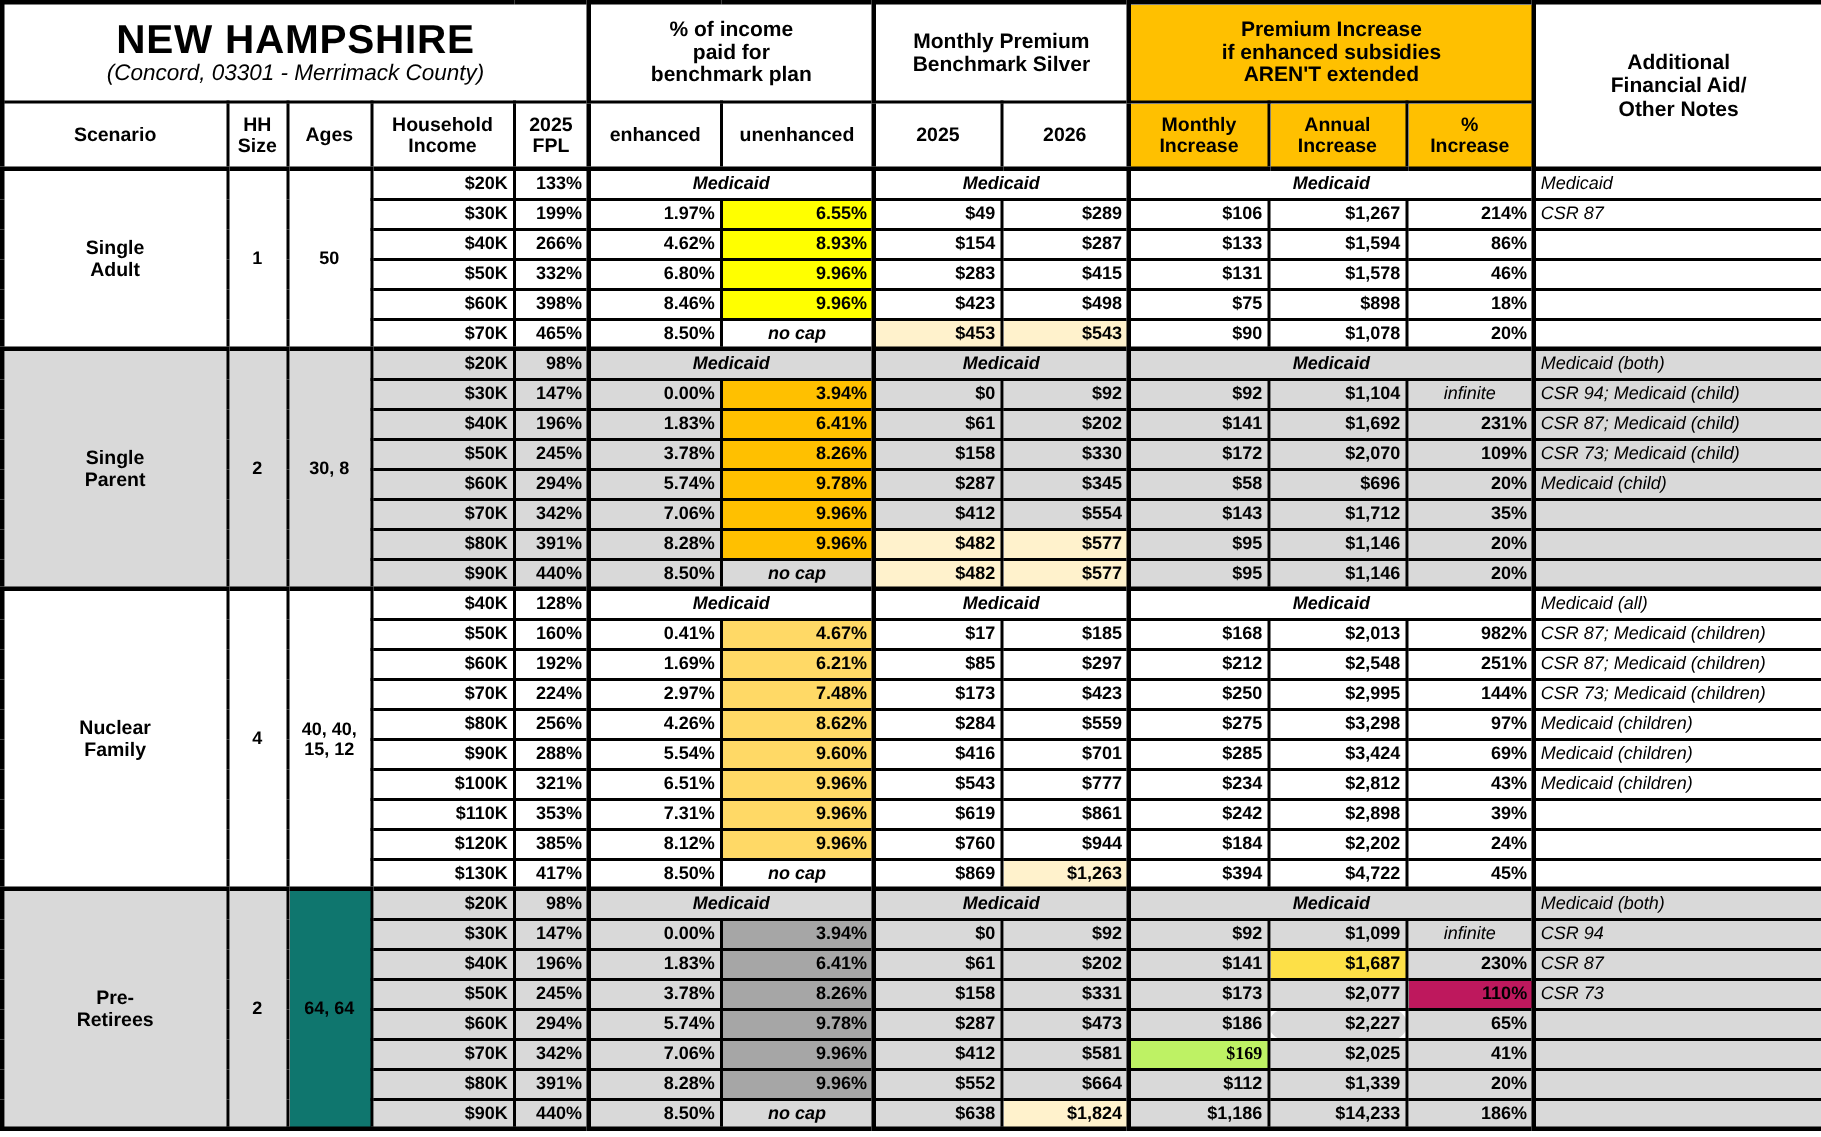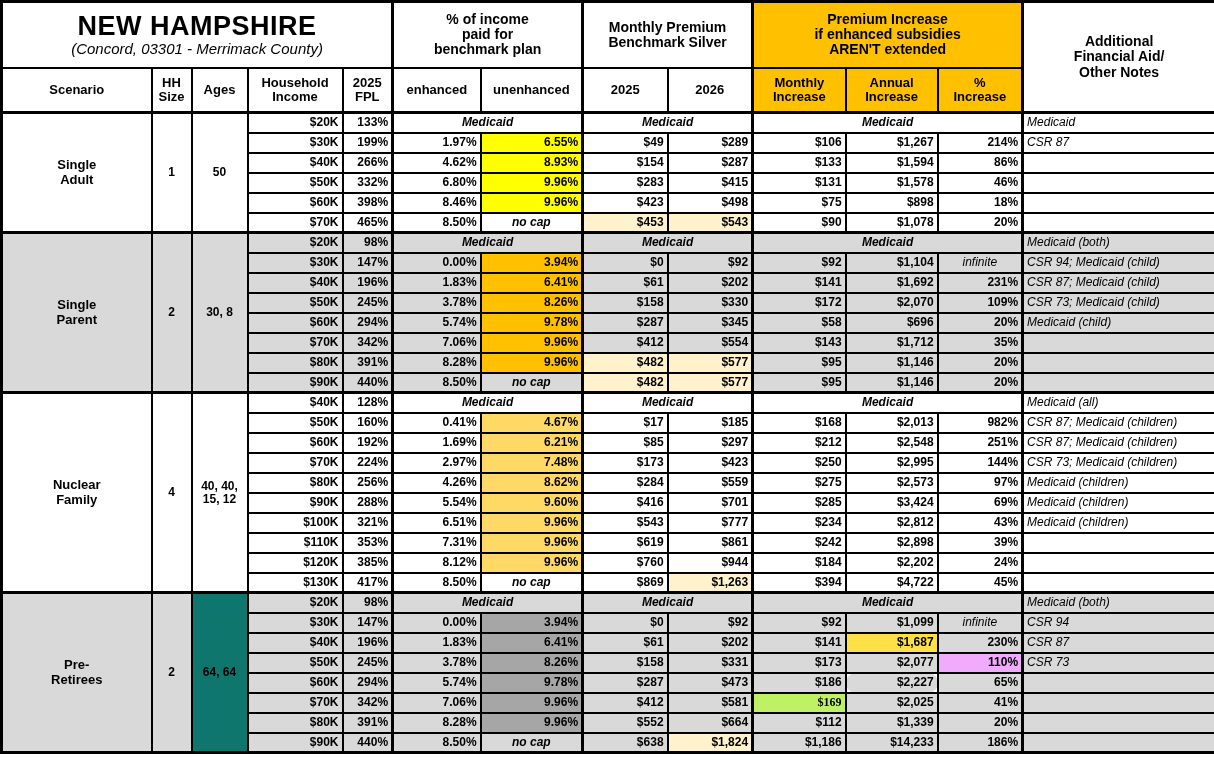--- a/index.html
+++ b/index.html
@@ -327,21 +327,21 @@
         <td class="note gl">CSR 73; Medicaid (children)</td>
       </tr>
       <tr class="">
         <td class="r b">$80K</td>
         <td class="r b">256%</td>
         <td class="r b gl">4.26%</td>
         <td class="r b" style="background: rgb(255, 217, 102);">8.62%</td>
         <td class="r b gl">$284</td>
         <td class="r b">$559</td>
         <td class="r b gl">$275</td>
-        <td class="r b">$2,573</td>
+        <td class="r b">$3,298</td>
         <td class="r b">97%</td>
         <td class="note gl">Medicaid (children)</td>
       </tr>
       <tr class="">
         <td class="r b">$90K</td>
         <td class="r b">288%</td>
         <td class="r b gl">5.54%</td>
         <td class="r b" style="background: rgb(255, 217, 102);">9.60%</td>
         <td class="r b gl">$416</td>
         <td class="r b">$701</td>
@@ -436,21 +436,21 @@
       </tr>
       <tr class="">
         <td class="r b" style="background: rgb(217, 217, 217);">$50K</td>
         <td class="r b" style="background: rgb(217, 217, 217);">245%</td>
         <td class="r b gl" style="background: rgb(217, 217, 217);">3.78%</td>
         <td class="r b" style="background: rgb(166, 166, 166);">8.26%</td>
         <td class="r b gl" style="background: rgb(217, 217, 217);">$158</td>
         <td class="r b" style="background: rgb(217, 217, 217);">$331</td>
         <td class="r b gl" style="background: rgb(217, 217, 217);">$173</td>
         <td class="r b" style="background: rgb(217, 217, 217);">$2,077</td>
-        <td class="r b" style="background: #f0abfc; margin-top: 28px;">110%</td>
+        <td class="r b" style="background: #be185d; margin-top: 28px;">110%</td>
         <td class="note gl" style="background: rgb(217, 217, 217);">CSR 73</td>
       </tr>
       <tr class="">
         <td class="r b" style="background: rgb(217, 217, 217);">$60K</td>
         <td class="r b" style="background: rgb(217, 217, 217);">294%</td>
         <td class="r b gl" style="background: rgb(217, 217, 217);">5.74%</td>
         <td class="r b" style="background: rgb(166, 166, 166);">9.78%</td>
         <td class="r b gl" style="background: rgb(217, 217, 217);">$287</td>
         <td class="r b" style="background: rgb(217, 217, 217);">$473</td>
         <td class="r b gl" style="background: rgb(217, 217, 217);">$186</td>

